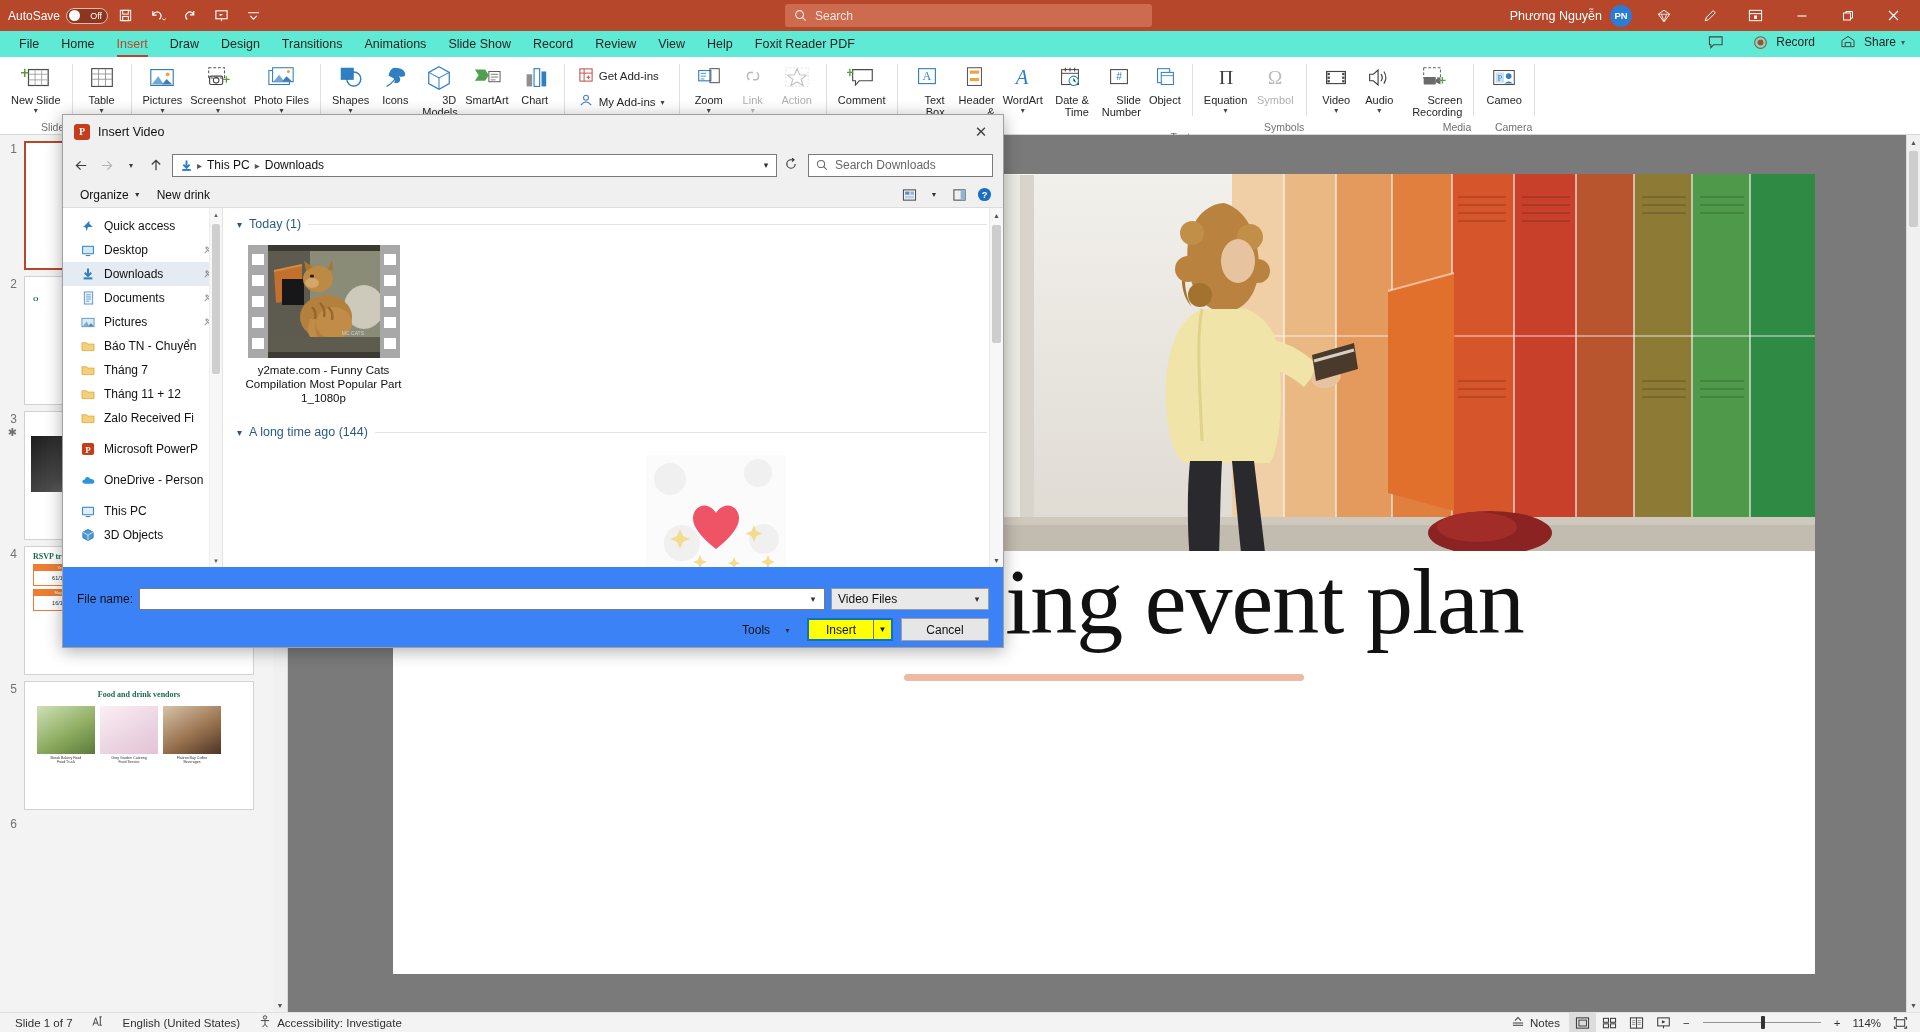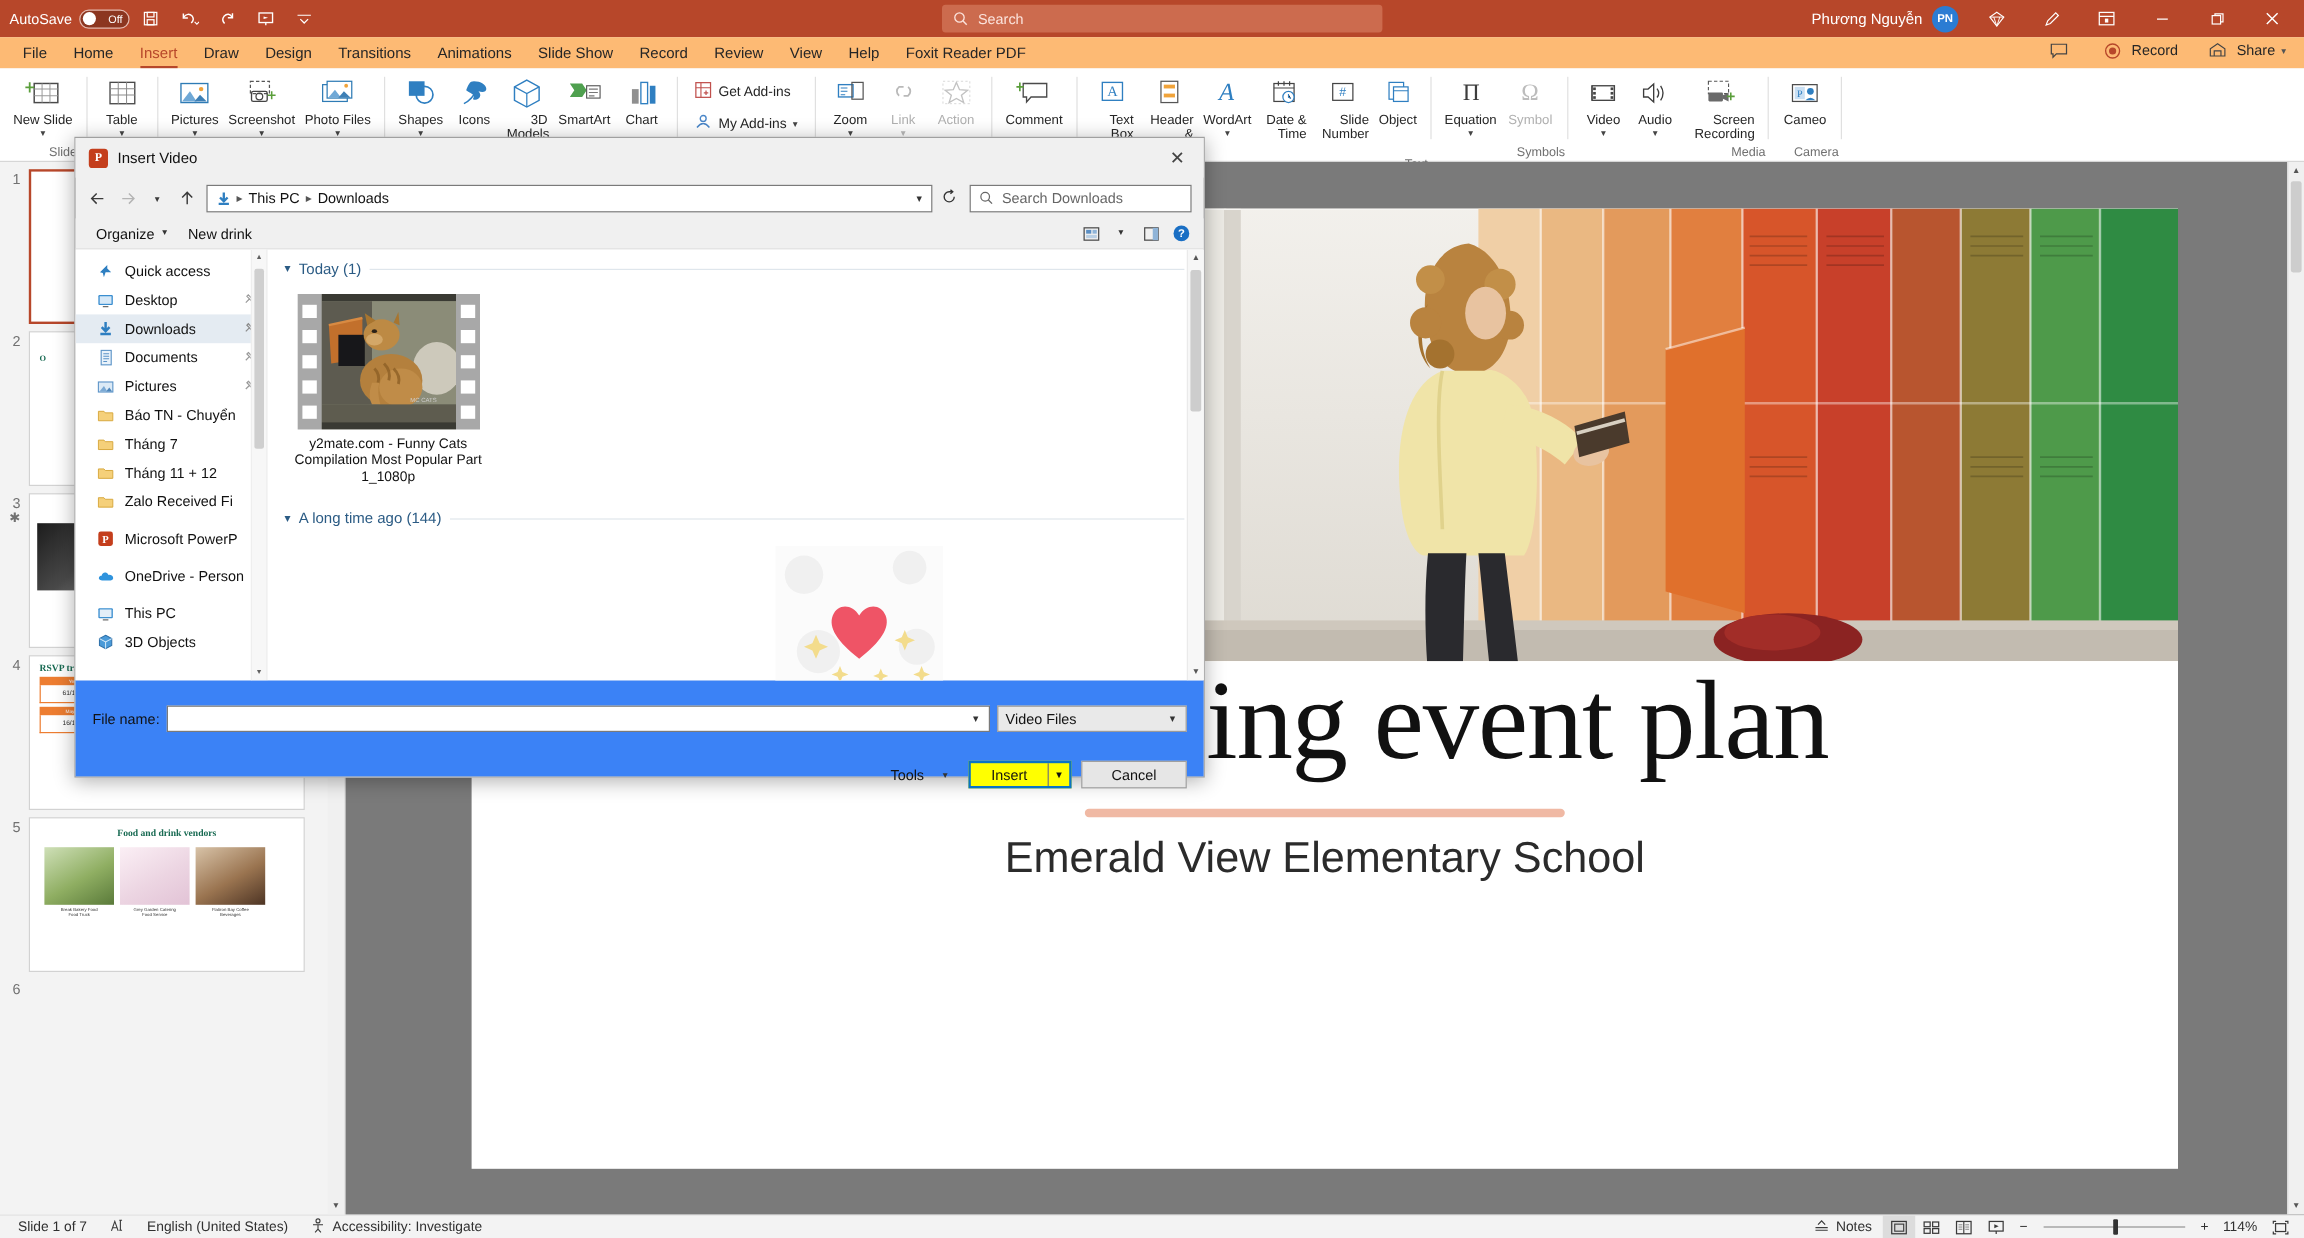--- a/index.html
+++ b/index.html
@@ -59,21 +59,21 @@
     color:#fff; font-size:9.5px; display:flex; align-items:center;
     justify-content:center; font-weight:bold; margin-right:8px;
   }
   .win-btn {
     width:45px; height:31px; display:flex; align-items:center; justify-content:center;
     color:#fff;
   }
 
   
   #tabstrip {
-    height:26px; background:#fdba74; display:flex; align-items:flex-end;
+    height:26px; background:#5eead4; display:flex; align-items:flex-end;
     padding-left:8px; border-bottom:none; position:relative;
   }
   .tab {
     padding:0 11px; height:26px; line-height:26px; font-size:12.5px;
     color:#262626; position:relative; white-space:nowrap;
   }
   .tab.active { color:#b7472a; font-weight:normal; }
   .tab.active::after {
     content:""; position:absolute; left:11px; right:11px; bottom:0;
     height:2.5px; background:#b7472a;
@@ -317,21 +317,21 @@
   .fn-label { font-size:12px; color:#111; }
   .fn-input {
     flex:1; height:22px; background:#fff; border:1px solid #7a7a7a;
     display:flex; align-items:center; padding:0 2px 0 5px; font-size:12px;
   }
   .fn-caret { margin-left:auto; width:18px; text-align:center; font-size:9px; color:#333; }
   .fn-type {
     width:158px; height:22px; background:#e9e9e9; border:1px solid #9a9a9a;
     display:flex; align-items:center; padding:0 2px 0 6px; font-size:12px; color:#111;
   }
-  .btn-row { display:flex; align-items:flex-end; justify-content:flex-end; gap:8px; margin-top:24px; }
+  .btn-row { display:flex; align-items:flex-end; justify-content:flex-end; gap:8px; margin-top:8px; }
   .tools-btn {
     display:flex; align-items:center; gap:14px; font-size:12px; color:#111;
     padding:4px 8px;
   }
   .split-btn {
     display:flex; border:2px solid #0a74c4; background:#ffff00; height:23px;
   }
   .split-main {
     width:64px; display:flex; align-items:center; justify-content:center;
     font-size:12px; color:#111;
@@ -1057,21 +1057,20 @@
             <path d="M412 220 L452 209" stroke="#d8d0c2" stroke-width="3"></path>
 
             <path d="M288 320 C284 360 286 408 290 440 L316 440 C318 400 318 356 320 320 Z" fill="#2a2a2e"></path>
             <path d="M330 320 C334 358 338 404 342 440 L366 440 C362 398 356 354 352 320 Z" fill="#2a2a2e"></path>
           </g>
         </svg>
       </div>
 
       <div id="slide-title">Fundraising event plan</div>
       <div id="slide-rule"></div>
-      <div id="slide-sub">Emerald View Elementary School</div>
     </div>
 
     <div class="canvas-vscroll">
       <div class="ts-arrow">▲</div>
       <div style="position:absolute;top:16px;left:2px;right:2px;height:76px;background:#cdcdcd;border-radius:2px"></div>
       <div class="ts-arrow" style="position:absolute;bottom:0;left:0;right:0">▼</div>
     </div>
   </div>
 </div>
 

